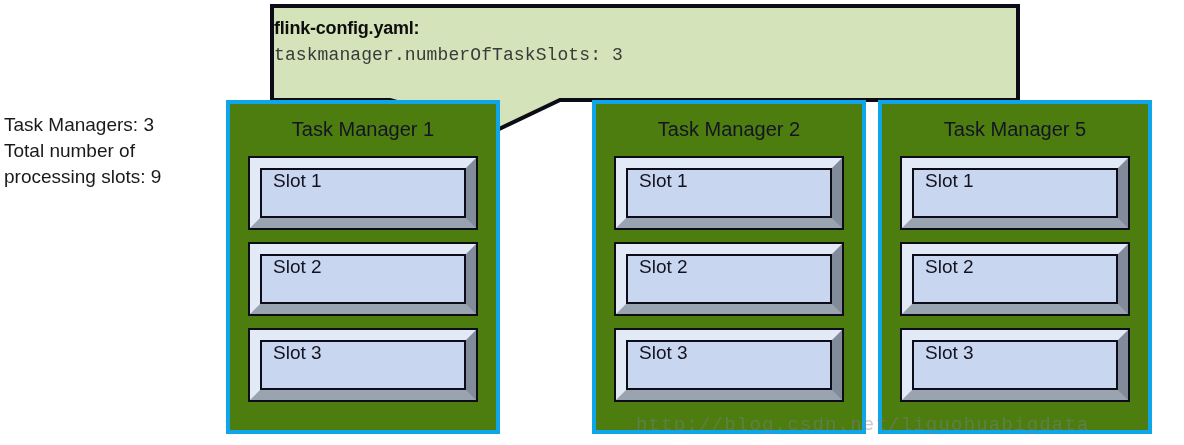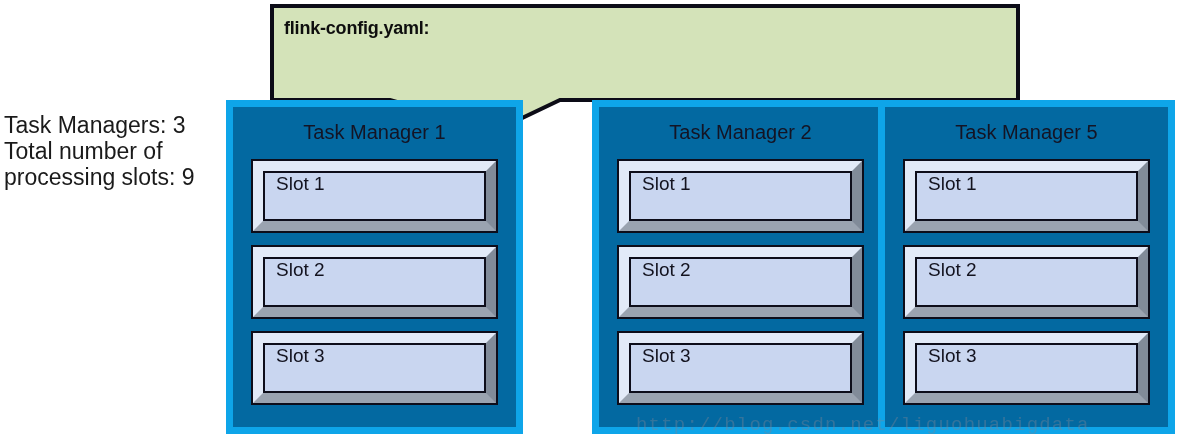--- a/index.html
+++ b/index.html
@@ -15,21 +15,21 @@
     font-family: "Liberation Sans", sans-serif;
     color: #111111;
   }
 
   
   #left-annotation {
     position: absolute;
     left: 4px;
     top: 112px;
     width: 215px;
-    font-size: 23px;
+    font-size: 19px;
     line-height: 26px;
     color: #1a1a1a;
     white-space: pre-line;
   }
 
   
   #callout-wrap {
     position: absolute;
     left: 270px;
     top: 4px;
@@ -38,21 +38,21 @@
   }
   #callout-shape {
     position: absolute;
     left: 0;
     top: 0;
     width: 750px;
     height: 128px;
   }
   #callout-text {
     position: absolute;
-    left: 14px;
+    left: 4px;
     top: 11px;
     width: 720px;
   }
   .callout-line-title {
     font-size: 18px;
     font-weight: bold;
     line-height: 26px;
     color: #0e0e0e;
     letter-spacing: -0.2px;
   }
@@ -66,25 +66,25 @@
   .callout-line-note {
     font-size: 18px;
     line-height: 27px;
     color: #111111;
   }
 
   
   .tm-panel {
     position: absolute;
     top: 100px;
-    width: 297px;
+    width: 274px;
     height: 334px;
     box-sizing: border-box;
-    background: #0369a1;
-    border: 7px solid #0ea5e9;
+    background: #4d7c0f;
+    border: 4px solid #0ea5e9;
   }
   #tm-panel-1 { left: 226px; }
   #tm-panel-2 { left: 552px; margin-left: 40px; }
   #tm-panel-3 { left: 878px; }
 
   .tm-title {
     position: absolute;
     left: 0;
     top: 12px;
     width: 100%;
@@ -157,20 +157,21 @@
 <div id="left-annotation">Task Managers: 3
 Total number of
 processing slots: 9</div>
 
 <div id="callout-wrap">
   <svg id="callout-shape" viewBox="0 0 750 128" preserveAspectRatio="none">
     <path d="M 2 2 L 748 2 L 748 96 L 290 96 L 227 126 L 120 96 L 2 96 Z" fill="#d4e3b9" stroke="#0c0c17" stroke-width="4" stroke-linejoin="miter"></path>
   </svg>
   <div id="callout-text">
     <div class="callout-line-title">flink-config.yaml:</div>
+    <div class="callout-line-code">taskmanager.numberOfTaskSlots: 3</div>
   </div>
 </div>
 
 <div class="tm-panel" id="tm-panel-1">
   <div class="tm-title">Task Manager 1</div>
   <div class="slot-list">
     <div class="slot">
       <div class="slot-bevel"></div>
       <div class="slot-inner">
         <span class="slot-label">Slot 1</span>

